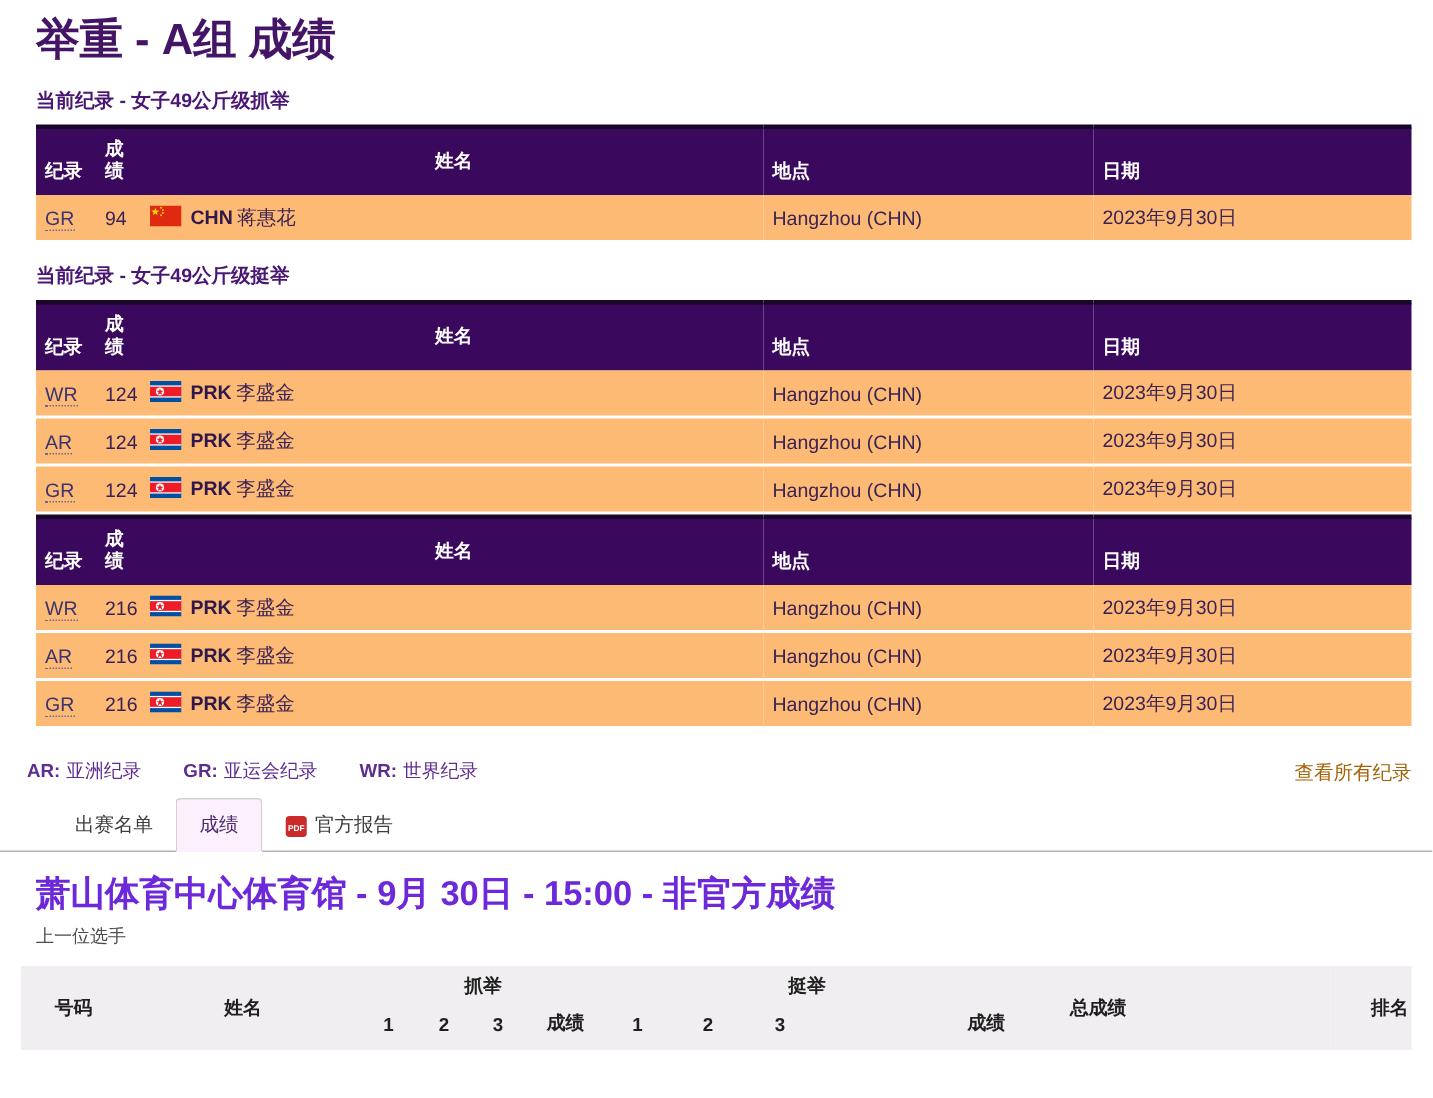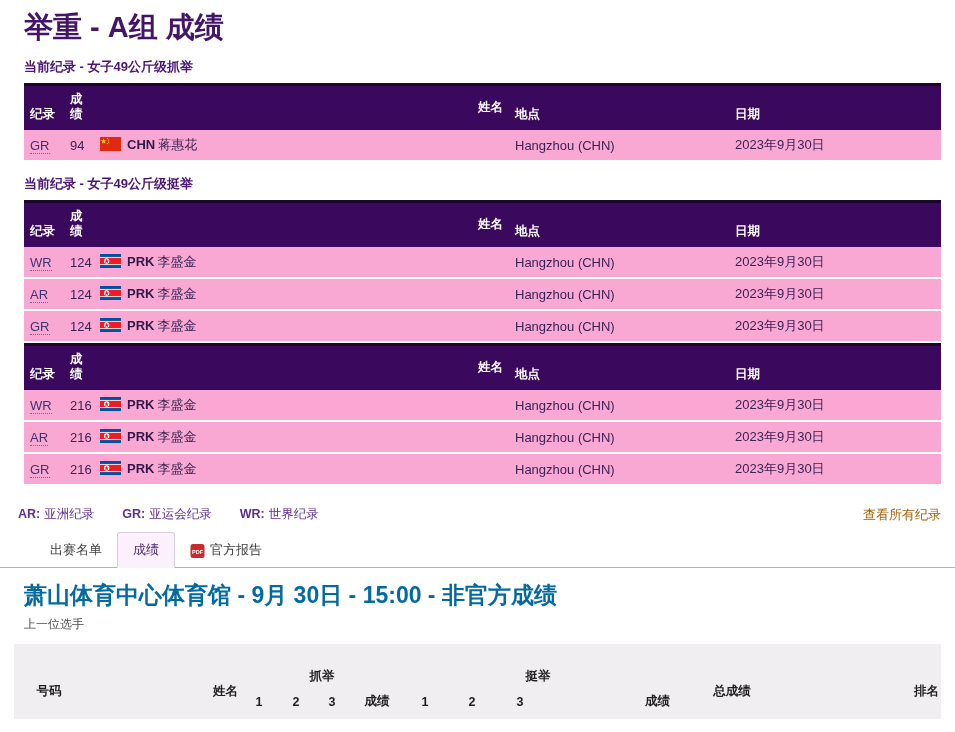--- a/index.html
+++ b/index.html
@@ -24,21 +24,21 @@
   table.rec-table{
     width:917px;border-collapse:collapse;table-layout:fixed;
     border-top:3px solid #190629;border-bottom:1px solid #cbc5ce;
   }
   .rec-table th{
     background:#3a085c;color:#fff;font-size:12.5px;font-weight:bold;
     text-align:left;vertical-align:bottom;padding:6px 6px 8px 6px;
     word-break:break-all;line-height:15px;
   }
   .rec-table td{
-    background:#f9a8d4;font-size:13px;padding:6px;white-space:nowrap;
+    background:#fdba74;font-size:13px;padding:6px;white-space:nowrap;
     border-bottom:2px solid #fff;color:#3a2255;vertical-align:middle;
   }
   .abbr-link{
     color:#3c3470;text-decoration:none;border-bottom:1px dotted #6d6894;
     cursor:pointer;
   }
   .flag{display:inline-block;margin-right:6px;vertical-align:-2px;line-height:0;}
   .noc{font-weight:bold;color:#30194a;}
   .athlete{margin-left:3px;}
 
@@ -62,36 +62,36 @@
   }
   .tab.active{
     background:#fbf0fc;border:1px solid #d5cfd7;border-bottom:1px solid #fbf0fc;
     border-radius:3px 3px 0 0;margin-bottom:-1px;color:#4c2a6e;
   }
   .tab .pdf-icon{margin-right:5px;line-height:0;}
 
   
   h2.session-heading{
     margin:13px 24px 0 24px;font-size:23px;line-height:29px;
-    color:#0369a1;font-weight:bold;
+    color:#6d28d9;font-weight:bold;
   }
   .prev-label{margin:6px 24px 11px 24px;font-size:12px;color:#4c4c4c;}
 
   
   table.results{
     margin:0 14px;width:927px;border-collapse:collapse;table-layout:fixed;
   }
   .results thead th{
     background:#f0eef0;color:#1f1f1f;font-size:12.5px;font-weight:bold;
     padding:4px 2px;white-space:nowrap;
   }
-  .results thead tr.row1 th{padding-top:24px;}
+  .results thead tr.row1 th{padding-top:5px;}
   .results thead tr.row2 th{padding-bottom:9px;}
   th.h-bib{text-align:center;vertical-align:middle;}
-  th.h-name{text-align:right;vertical-align:middle;padding-left:8px;margin-top:34px;}
+  th.h-name{text-align:center;vertical-align:middle;padding-left:8px;margin-top:34px;}
   th.h-group{text-align:center;vertical-align:top;}
   th.h-total{text-align:center;vertical-align:middle;}
   th.h-rec{vertical-align:middle;}
   th.h-rank{text-align:right;vertical-align:middle;padding-right:12px;}
   th.h-att{text-align:center;}
   th.h-res-s{text-align:center;}
   th.h-res-cj{text-align:right;padding-right:22px;}
 </style>
 </head>
 <body>

